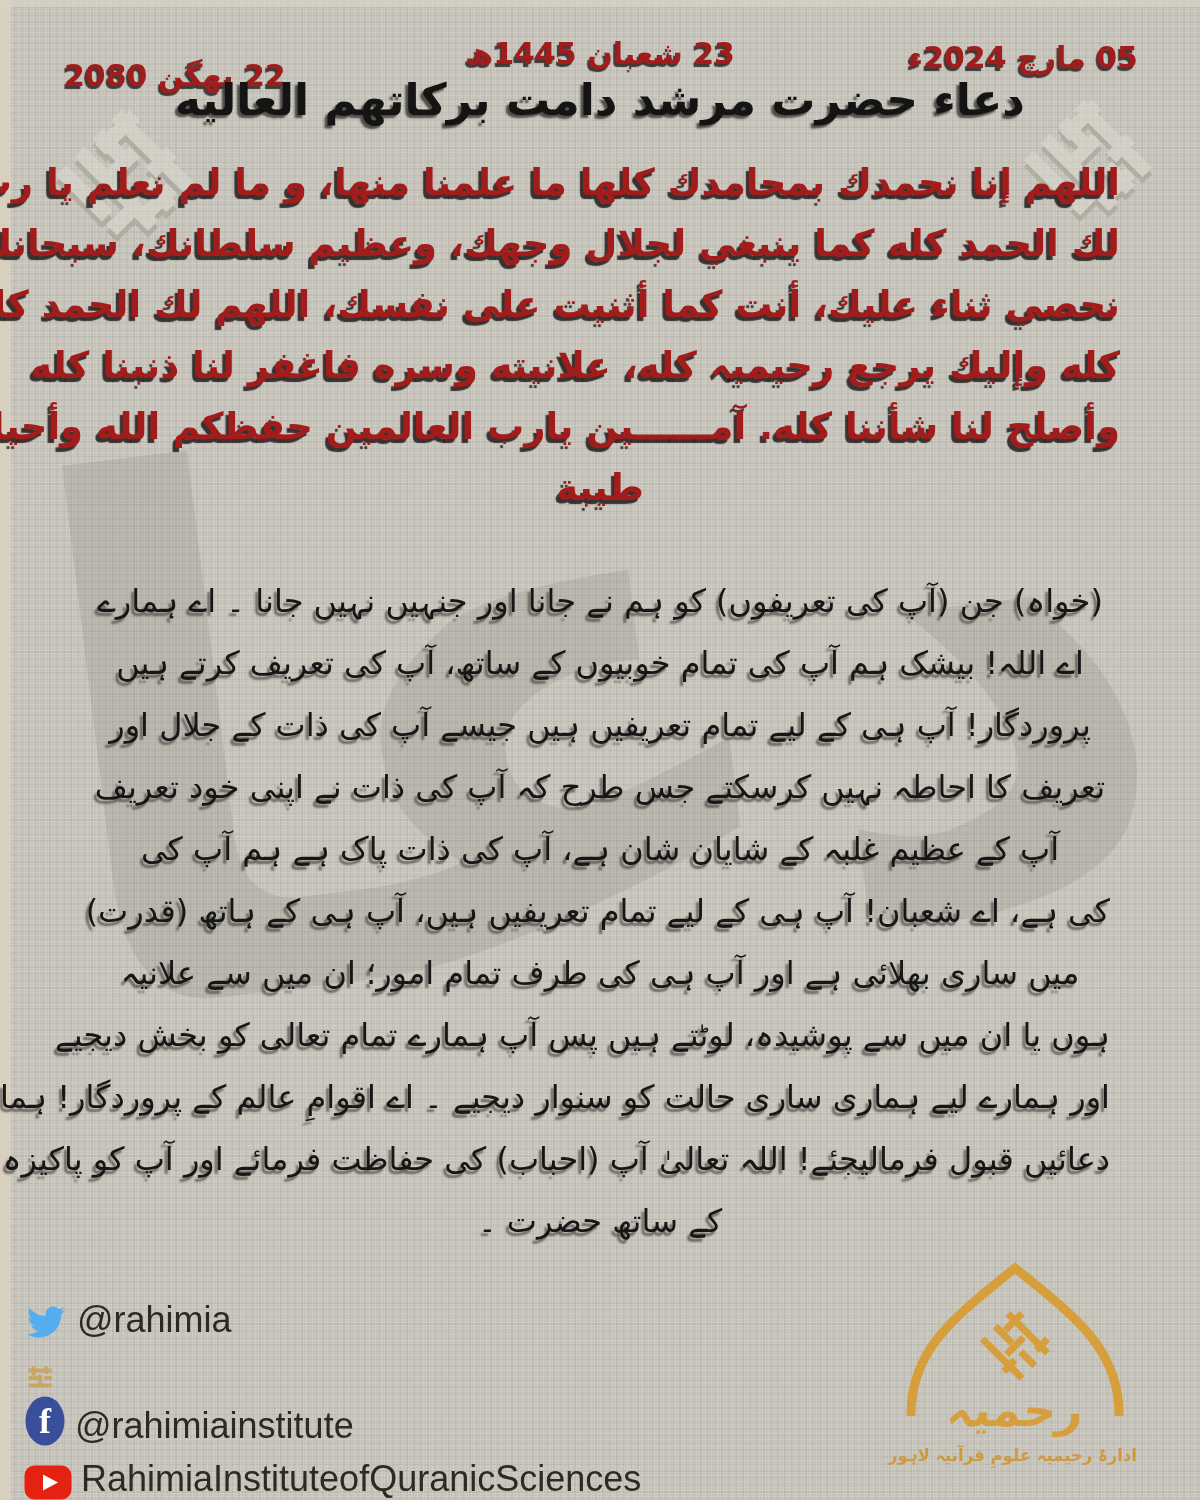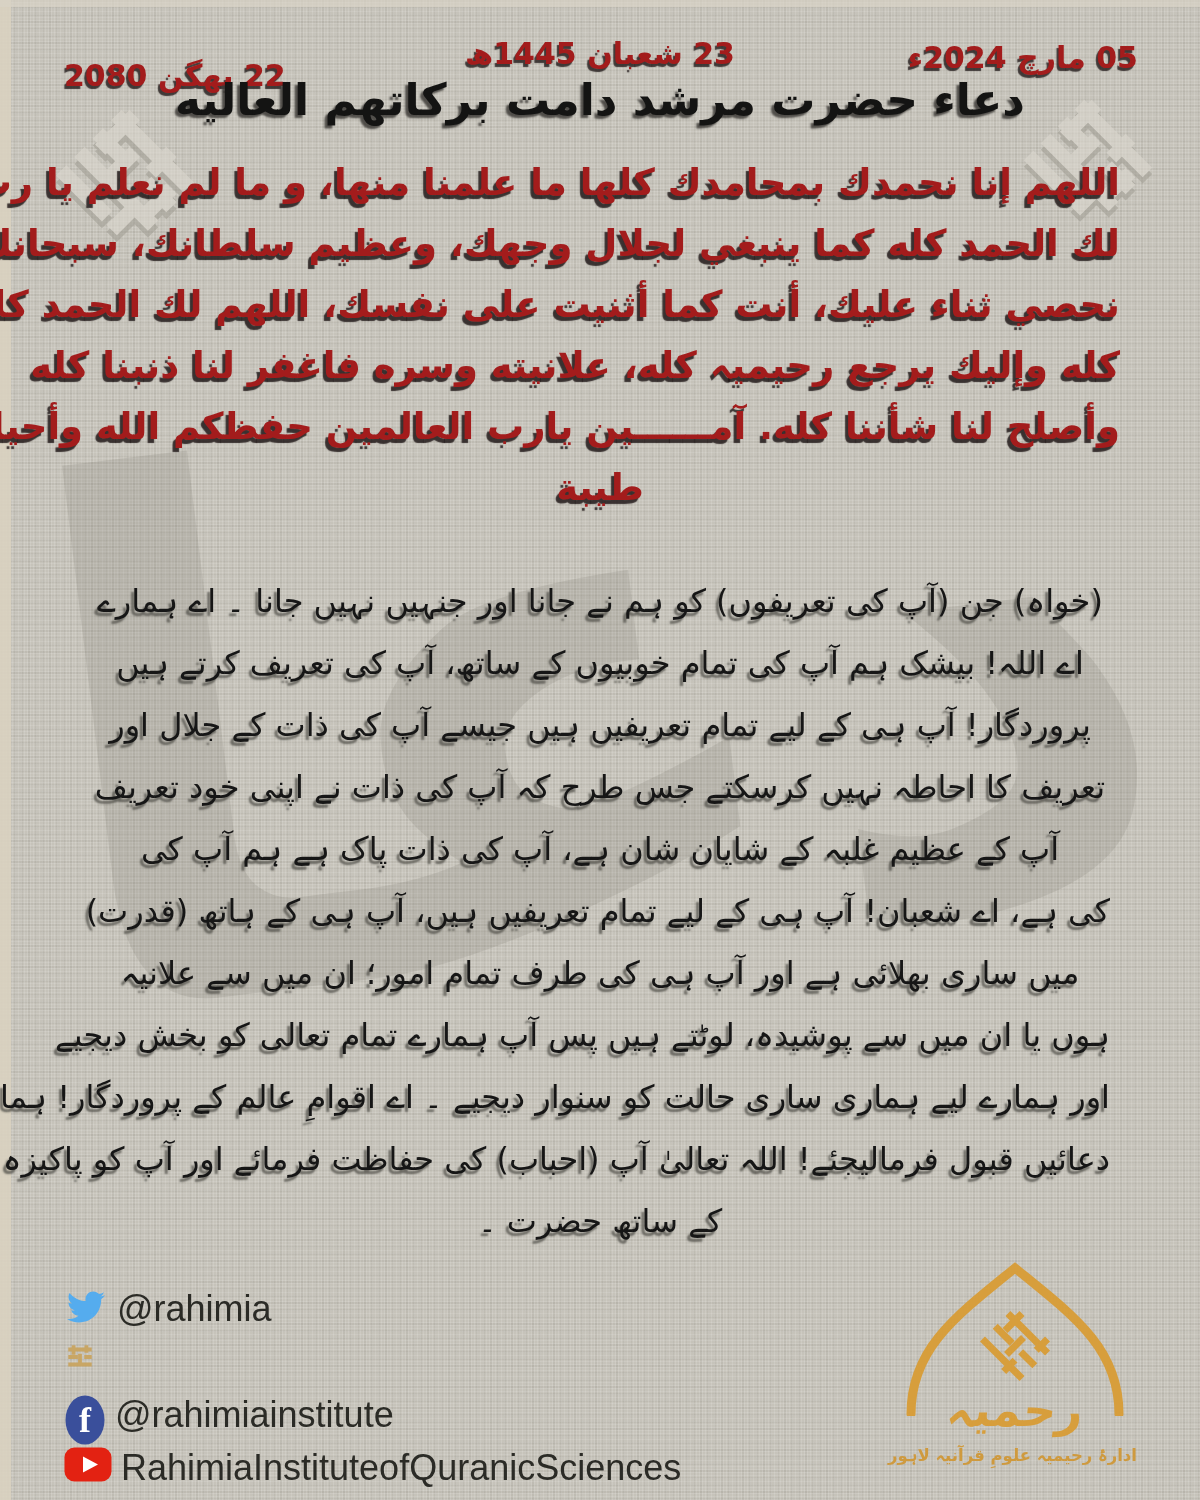--- a/index.html
+++ b/index.html
@@ -49,21 +49,21 @@
   }
   .urdu-block{
     position:absolute;top:570px;left:90px;width:1020px;direction:rtl;text-align:center;
   }
   .urdu-line{
     color:#161616;font-size:32px;line-height:62px;white-space:nowrap;
     text-shadow:-3px 4px 2px rgba(84,82,76,.8);
   }
 
   .footer{position:absolute;left:24px;top:1288px;width:760px;}
-  .social-row{display:flex;align-items:flex-start;height:53px;gap:9px;padding-left:40px;}
+  .social-row{display:flex;align-items:flex-end;height:53px;gap:9px;}
   .social-row .sicon{flex:0 0 auto;display:flex;align-items:center;justify-content:center;}
   .handle{
     font-family:"Liberation Sans", sans-serif;font-size:36px;color:#2b2b26;
     white-space:nowrap;letter-spacing:0;
   }
 
   .logo{position:absolute;left:893px;top:1258px;width:244px;text-align:center;}
   .logo-word{
     direction:rtl;color:#d79e3c;font-weight:bold;font-size:46px;line-height:48px;
     transform:skewX(-6deg);margin-top:-34px;

